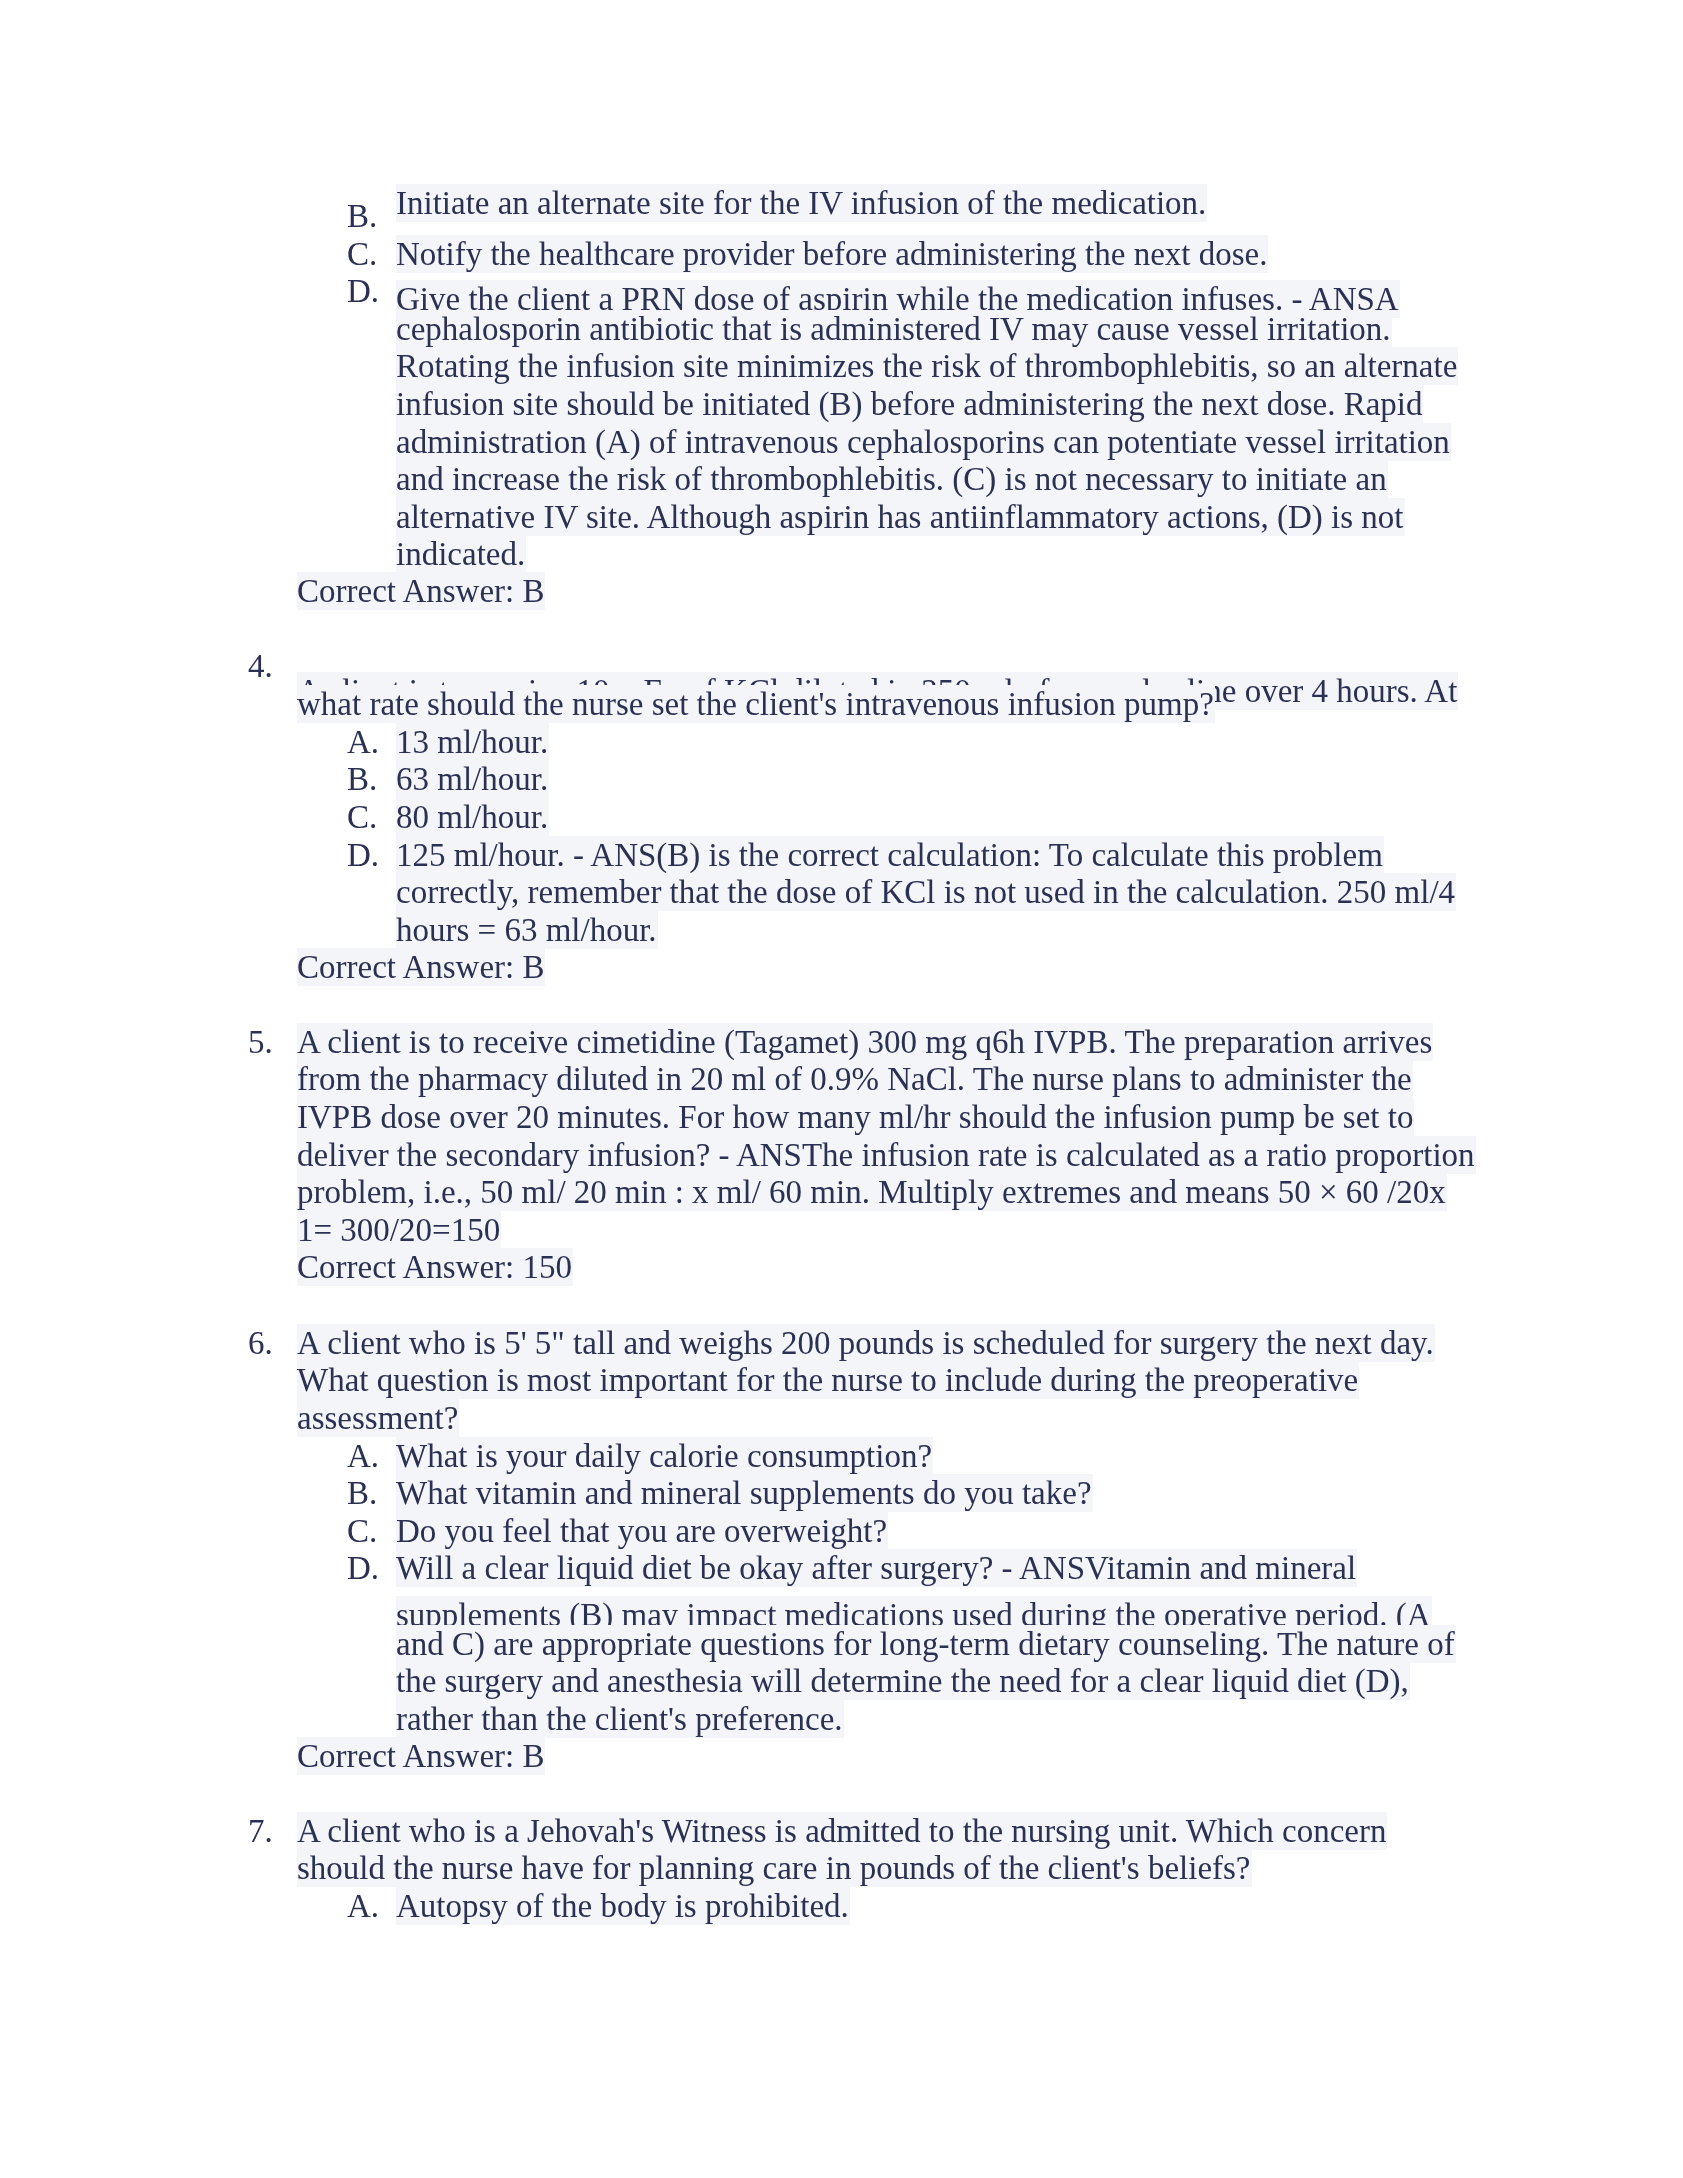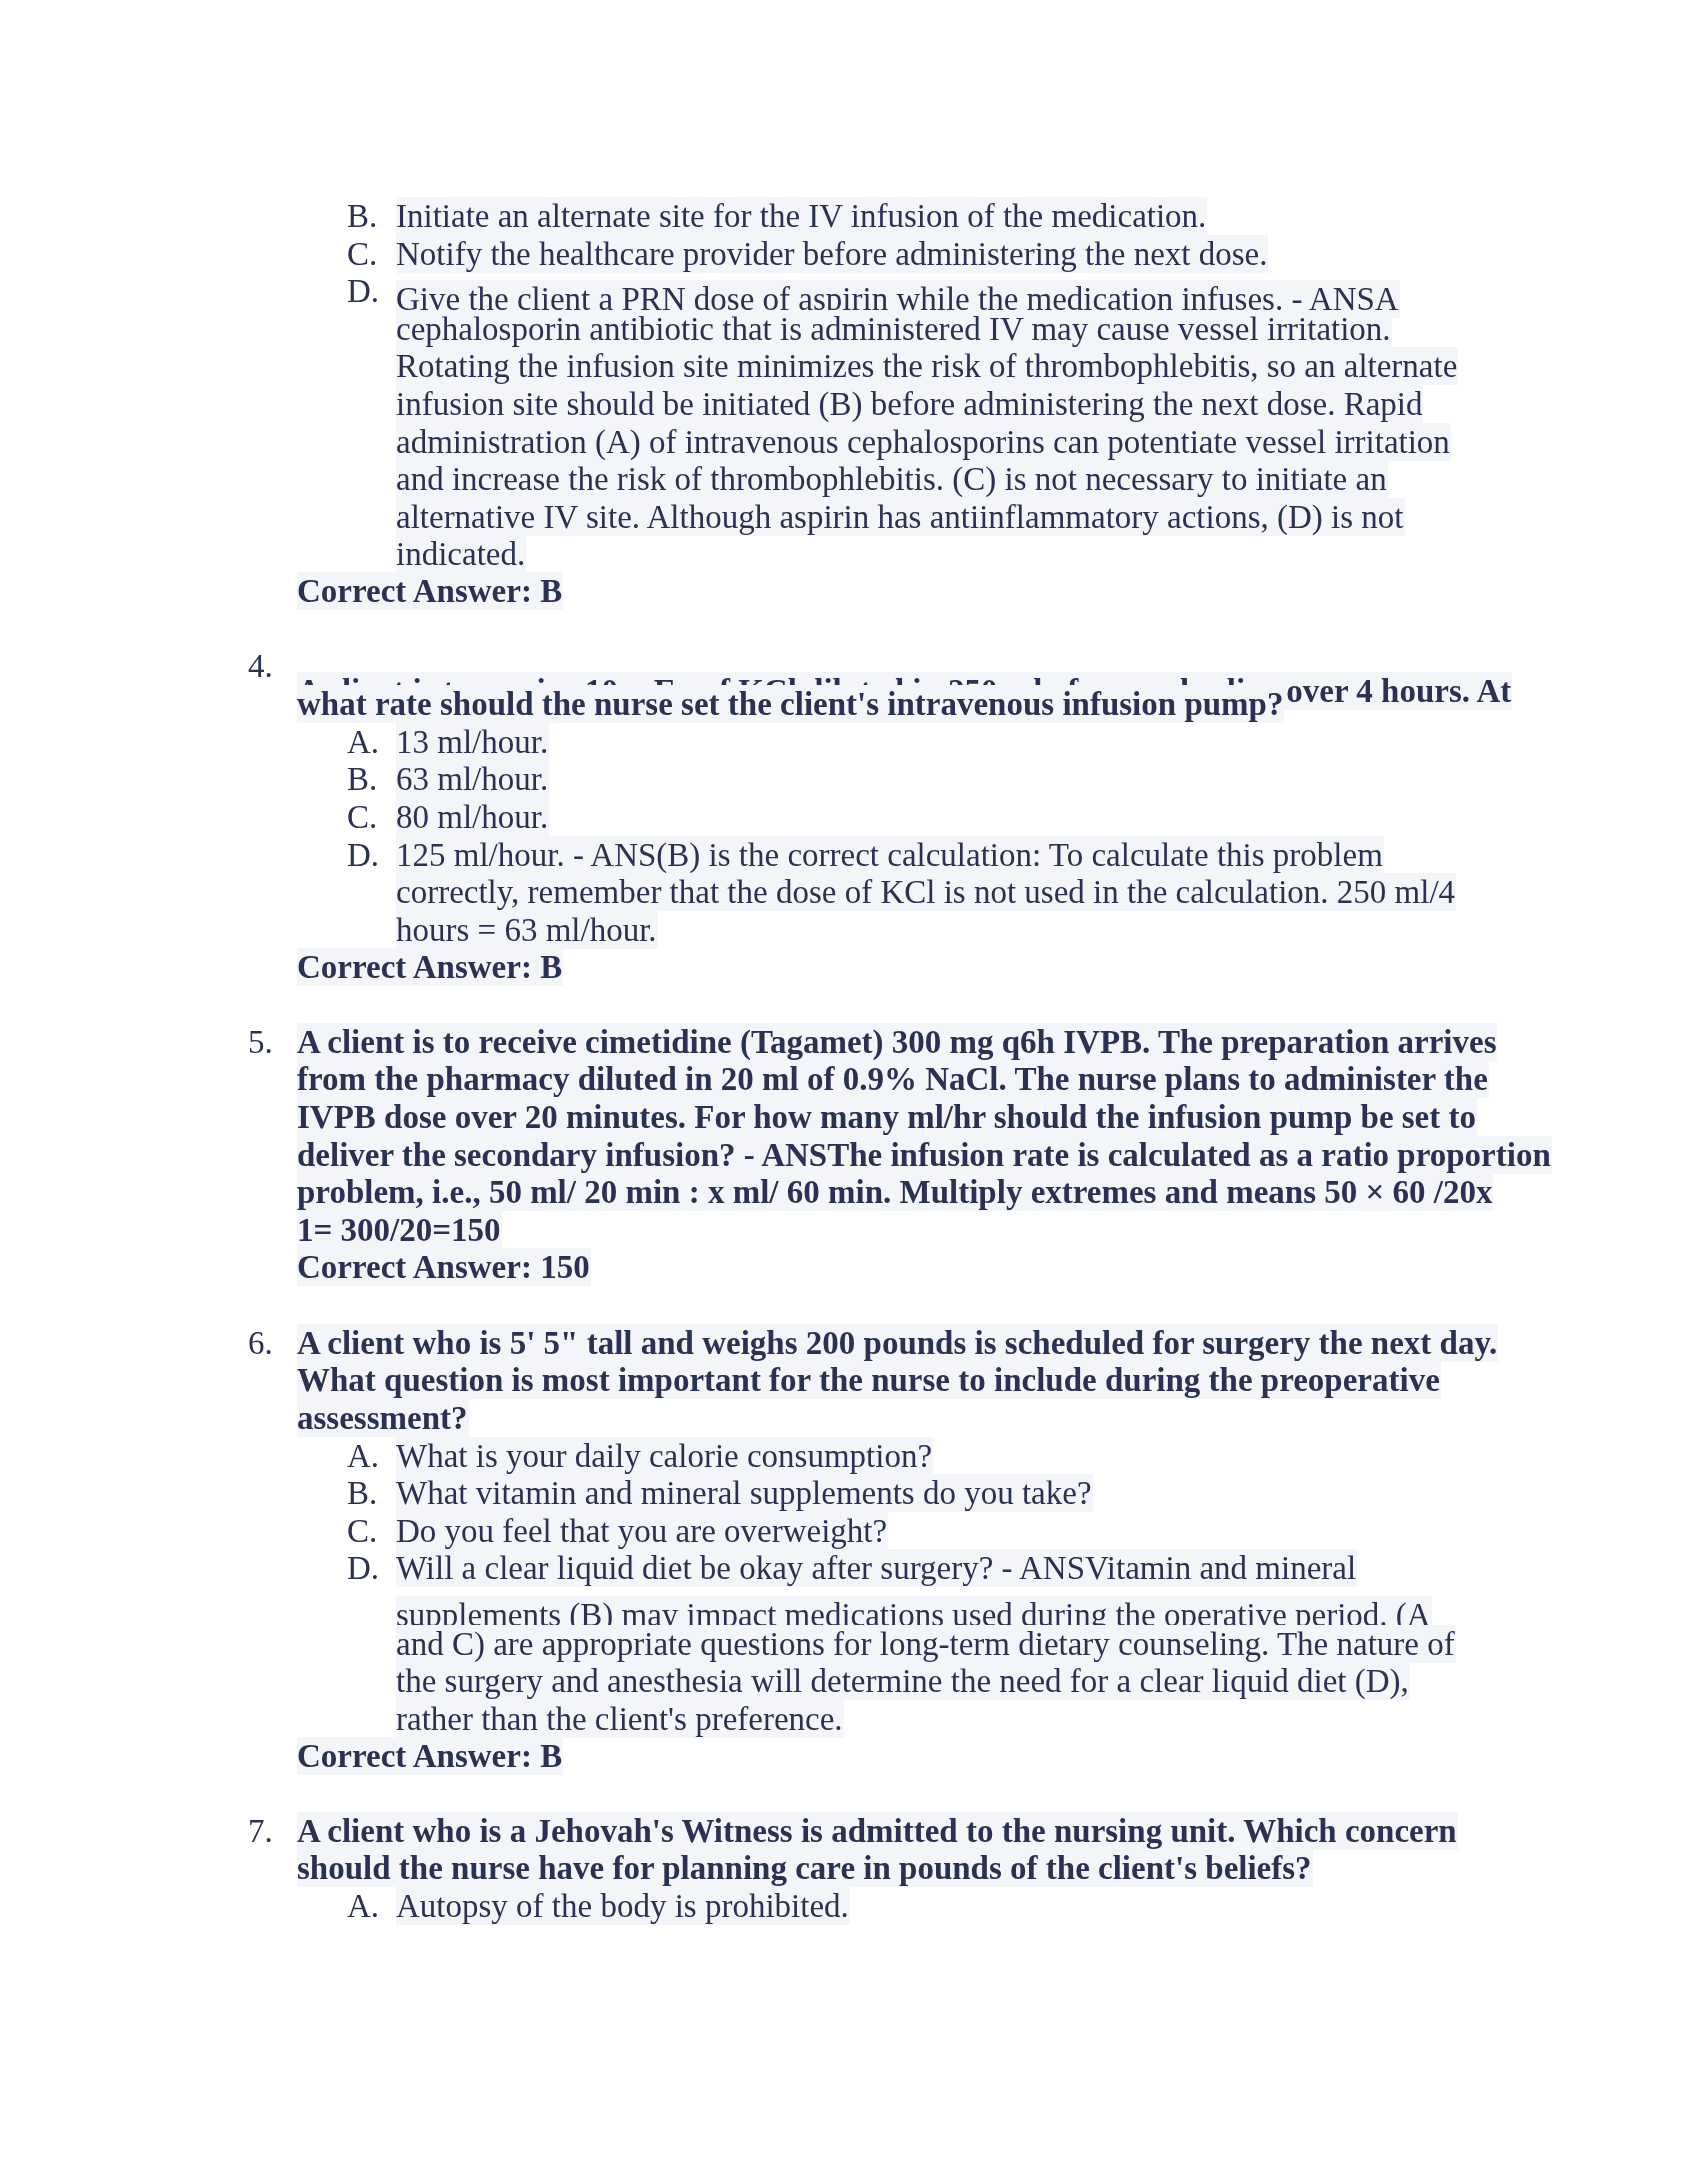--- a/index.html
+++ b/index.html
@@ -35,32 +35,32 @@
       line-height: 38px;
       padding-right: 1px;
     }
     .marker {
       position: absolute;
       white-space: nowrap;
     }
     
     .num-marker { left: 248px; }
     .opt-marker { left: 347px; }
-    .q-text { left: 297px; font-weight: bold; }
+    .q-text { left: 297px; }
     .opt-text { left: 396px; }
   </style>
 </head>
 <body>
 
 <div class="page">
 
   <div>
 
     <span class="marker opt-marker line" style="top:197px">B.</span>
-    <div class="line opt-text" style="top:197px"><span class="hl">Initiate an alternate site for the IV infusion of the medication.</span></div>
+    <div class="line opt-text" style="top:184px"><span class="hl">Initiate an alternate site for the IV infusion of the medication.</span></div>
 
     <span class="marker opt-marker line" style="top:235px">C.</span>
     <div class="line opt-text" style="top:235px"><span class="hl">Notify the healthcare provider before administering the next dose.</span></div>
 
     <span class="marker opt-marker line" style="top:272px">D.</span>
     <div class="line opt-text" style="top:280px"><span class="hl">Give the client a PRN dose of aspirin while the medication infuses. - ANSA</span></div>
     <div class="line opt-text" style="top:310px"><span class="hl">cephalosporin antibiotic that is administered IV may cause vessel irritation.</span></div>
     <div class="line opt-text" style="top:347px"><span class="hl">Rotating the infusion site minimizes the risk of thrombophlebitis, so an alternate</span></div>
     <div class="line opt-text" style="top:385px"><span class="hl">infusion site should be initiated (B) before administering the next dose. Rapid</span></div>
     <div class="line opt-text" style="top:423px"><span class="hl">administration (A) of intravenous cephalosporins can potentiate vessel irritation</span></div>

